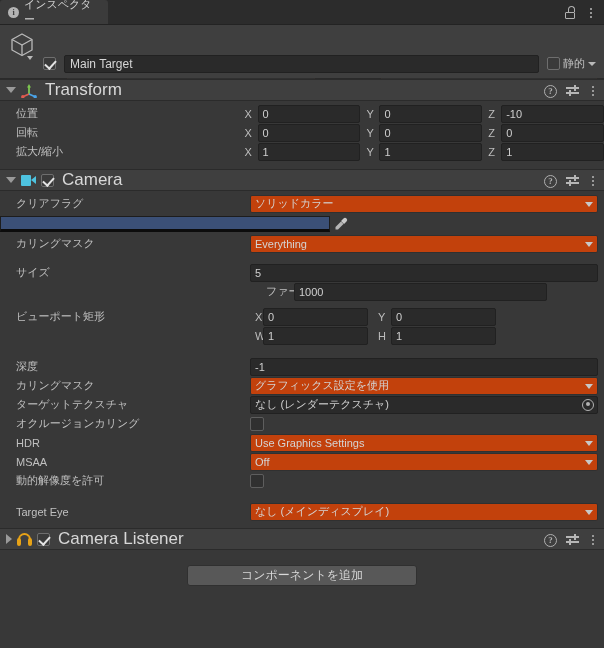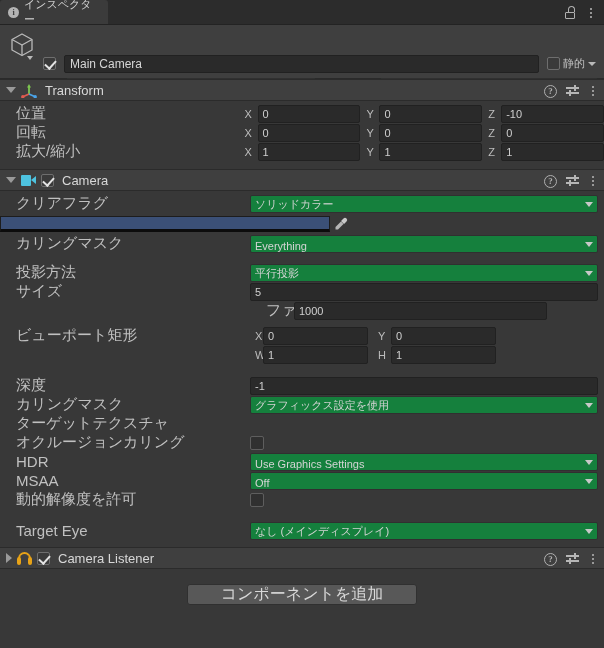--- a/index.html
+++ b/index.html
@@ -65,44 +65,44 @@
   }
   .static-box { display: flex; align-items: center; gap: 3px; }
   .static-chk { width: 13px; height: 13px; background: #3a3a3a; border: 1px solid #6e6e6e;
     border-radius: 2px; }
   .static-lbl { font-size: 11px; color: #c4c4c4; white-space: nowrap; }
   .caret-dn { width: 0; height: 0; border-left: 4px solid transparent;
     border-right: 4px solid transparent; border-top: 4px solid #b9b9b9; }
   .tag-row { position: absolute; left: 0; top: 52px; right: 6px; height: 19px;
              display: flex; align-items: center; }
 
-  .lbl { color: #c0c0c0; font-size: 15px; white-space: nowrap; }
+  .lbl { color: #c0c0c0; font-size: 11px; white-space: nowrap; }
   .dd {
-    background: #15803d; border: 1px solid #303030; border-radius: 2px;
-    height: 18px; display: flex; align-items: flex-end; padding: 0 4px;
+    background: #c2410c; border: 1px solid #303030; border-radius: 2px;
+    height: 18px; display: flex; align-items: center; padding: 0 4px;
     color: #d4d4d4; font-size: 11px; position: relative; overflow: hidden;
   }
   .dd .arrow { position: absolute; right: 4px; top: 50%; margin-top: -2px;
     width: 0; height: 0; border-left: 4px solid transparent;
     border-right: 4px solid transparent; border-top: 5px solid #c8c8c8; }
   .fld {
     background: #2a2a2a; border: 1px solid #212121; border-radius: 2px;
     height: 18px; display: flex; align-items: center; padding: 0 4px;
     color: #cfcfcf; font-size: 11px; overflow: hidden;
   }
 
   
   .comphdr {
     height: 22px; background: #3f3f3f; display: flex; align-items: center;
     border-top: 1px solid #2b2b2b; border-bottom: 1px solid #2b2b2b;
     position: relative; padding-left: 6px; gap: 5px;
   }
   .foldout { width: 0; height: 0; border-left: 5px solid transparent;
     border-right: 5px solid transparent; border-top: 6px solid #9a9a9a; flex: none; }
-  .comphdr .title { font-size: 13px; color: #d8d8d8; margin-left: 3px; }
+  .comphdr .title { font-size: 17px; color: #d8d8d8; margin-left: 3px; }
   .hdr-icons { position: absolute; right: 6px; top: 0; height: 22px;
     display: flex; align-items: center; gap: 9px; }
   .help-ic { width: 13px; height: 13px; border-radius: 50%; border: 1.5px solid #b0b0b0;
     color: #b0b0b0; font-size: 9px; font-weight: bold; line-height: 10px;
     text-align: center; font-family: "Liberation Serif", serif; }
   .preset-ic { width: 13px; height: 12px; position: relative; }
   .preset-ic span { position: absolute; background: #b6b6b6; }
   .preset-ic .h1 { left: 0; top: 2px; width: 13px; height: 1.5px; }
   .preset-ic .h2 { left: 0; top: 7px; width: 13px; height: 1.5px; }
   .preset-ic .k1 { left: 8px; top: 0px; width: 1.8px; height: 6px; }
@@ -137,21 +137,21 @@
   .objsel { position: absolute; right: 3px; top: 50%; margin-top: -6px;
     width: 12px; height: 12px; border-radius: 50%; border: 1.5px solid #b2b2b2; }
   .objsel::after { content: ""; position: absolute; left: 2.5px; top: 2.5px;
     width: 4px; height: 4px; border-radius: 50%; background: #b2b2b2; }
 
   .smallchk { width: 14px; height: 14px; background: #303030; border: 1px solid #5e5e5e;
     border-radius: 2px; }
 
   .addbtn {
     width: 230px; height: 21px; background: #585858; border: 1px solid #303030;
-    border-radius: 3px; color: #d8d8d8; font-size: 16px;
+    border-radius: 3px; color: #d8d8d8; font-size: 12px;
     display: flex; align-items: center; justify-content: center;
     margin: 0 auto;
   }
   .footer { background: #383838; }
 </style>
 </head>
 <body>
 
 <div id="root">
 
@@ -180,21 +180,21 @@
           <path d="M12 2 L22 7.5 L22 18 L12 23.5 L2 18 L2 7.5 Z"></path>
           <path d="M2 7.5 L12 13 L22 7.5"></path>
           <path d="M12 13 L12 23.5"></path>
         </g>
         <path d="M17 24 L23 24 L20 28 Z" fill="#b9b9b9"></path>
       </svg>
     </span>
 
     <div class="name-row">
       <span class="chk on"></span>
-      <span class="name-field">Main Camera</span>
+      <span class="name-field">Main Target</span>
       <span class="static-box">
         <span class="static-chk"></span>
         <span class="static-lbl">静的</span>
         <span class="caret-dn"></span>
       </span>
     </div>
 
     <div class="tag-row">
       <span class="lbl" style="width:66px;text-align:right;padding-right:5px;">タグ</span>
       <span class="dd" style="width:250px;">
@@ -318,27 +318,20 @@
     <div class="prow">
       <span class="lbl">カリングマスク</span>
       <span class="dd" style="width:348px;">
         <span>Everything</span>
         <span class="arrow"></span>
       </span>
     </div>
 
     <div style="height:10px;"></div>
 
-    <div class="prow">
-      <span class="lbl">投影方法</span>
-      <span class="dd" style="width:348px;">
-        <span>平行投影</span>
-        <span class="arrow"></span>
-      </span>
-    </div>
 
     <div class="prow">
       <span class="lbl">サイズ</span>
       <span class="fld" style="width:348px;">5</span>
     </div>
 
     <div class="prow">
       <span class="lbl"></span>
       <span class="lbl" style="width:44px;">ファー</span>
       <span class="fld" style="width:253px;">1000</span>
@@ -371,20 +364,24 @@
     <div class="prow">
       <span class="lbl">カリングマスク</span>
       <span class="dd" style="width:348px;">
         <span>グラフィックス設定を使用</span>
         <span class="arrow"></span>
       </span>
     </div>
 
     <div class="prow">
       <span class="lbl">ターゲットテクスチャ</span>
+      <span class="fld objfield" style="width:348px;">
+        <span>なし (レンダーテクスチャ)</span>
+        <span class="objsel"></span>
+      </span>
     </div>
 
     <div class="prow">
       <span class="lbl">オクルージョンカリング</span>
       <span class="smallchk"></span>
     </div>
 
     <div class="prow">
       <span class="lbl">HDR</span>
       <span class="dd" style="width:348px;">

